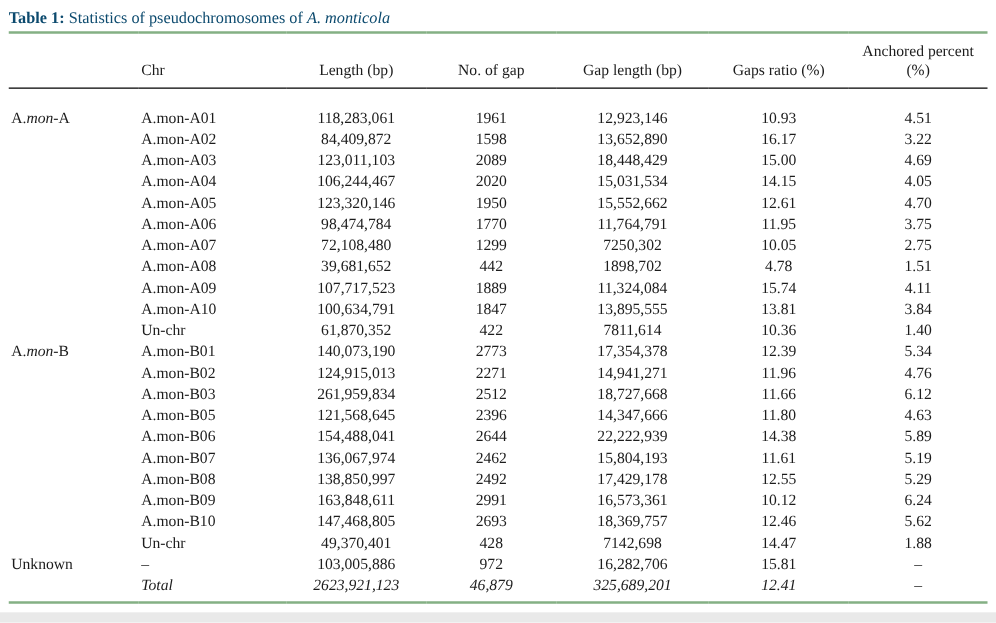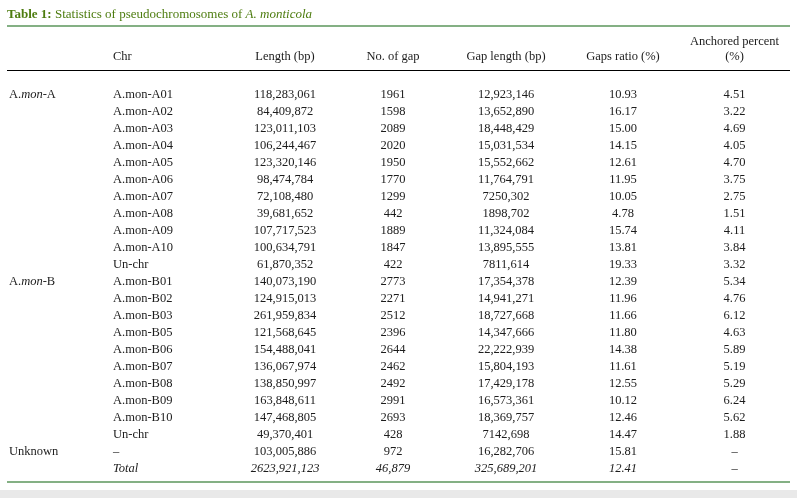--- a/index.html
+++ b/index.html
@@ -18,21 +18,21 @@
     width: 797px;
     height: 490px;
     background: #ffffff;
     box-sizing: border-box;
     padding: 4px 7px 0 7px;
   }
   .caption {
     font-size: 13px;
     line-height: 16px;
     padding: 2px 0 3px 0;
-    color: #4d7c0f;
+    color: #0c4a6e;
   }
   .caption .cap-label { font-weight: bold; }
   .caption .cap-species { font-style: italic; }
 
   table.stats {
     border-collapse: collapse;
     table-layout: fixed;
     width: 783px;
     border-top: 2px solid #84b084;
     border-bottom: 2px solid #84b084;
@@ -197,22 +197,22 @@
           <td class="col-num">13,895,555</td>
           <td class="col-num">13.81</td>
           <td class="col-num">3.84</td>
         </tr>
         <tr>
           <td class="col-group"></td>
           <td class="col-chr">Un-chr</td>
           <td class="col-num">61,870,352</td>
           <td class="col-num">422</td>
           <td class="col-num">7811,614</td>
-          <td class="col-num">19.33</td>
-          <td class="col-num">3.32</td>
+          <td class="col-num">10.36</td>
+          <td class="col-num">1.40</td>
         </tr>
         <tr>
           <td class="col-group">A.<i>mon</i>-B</td>
           <td class="col-chr">A.mon-B01</td>
           <td class="col-num">140,073,190</td>
           <td class="col-num">2773</td>
           <td class="col-num">17,354,378</td>
           <td class="col-num">12.39</td>
           <td class="col-num">5.34</td>
         </tr>

